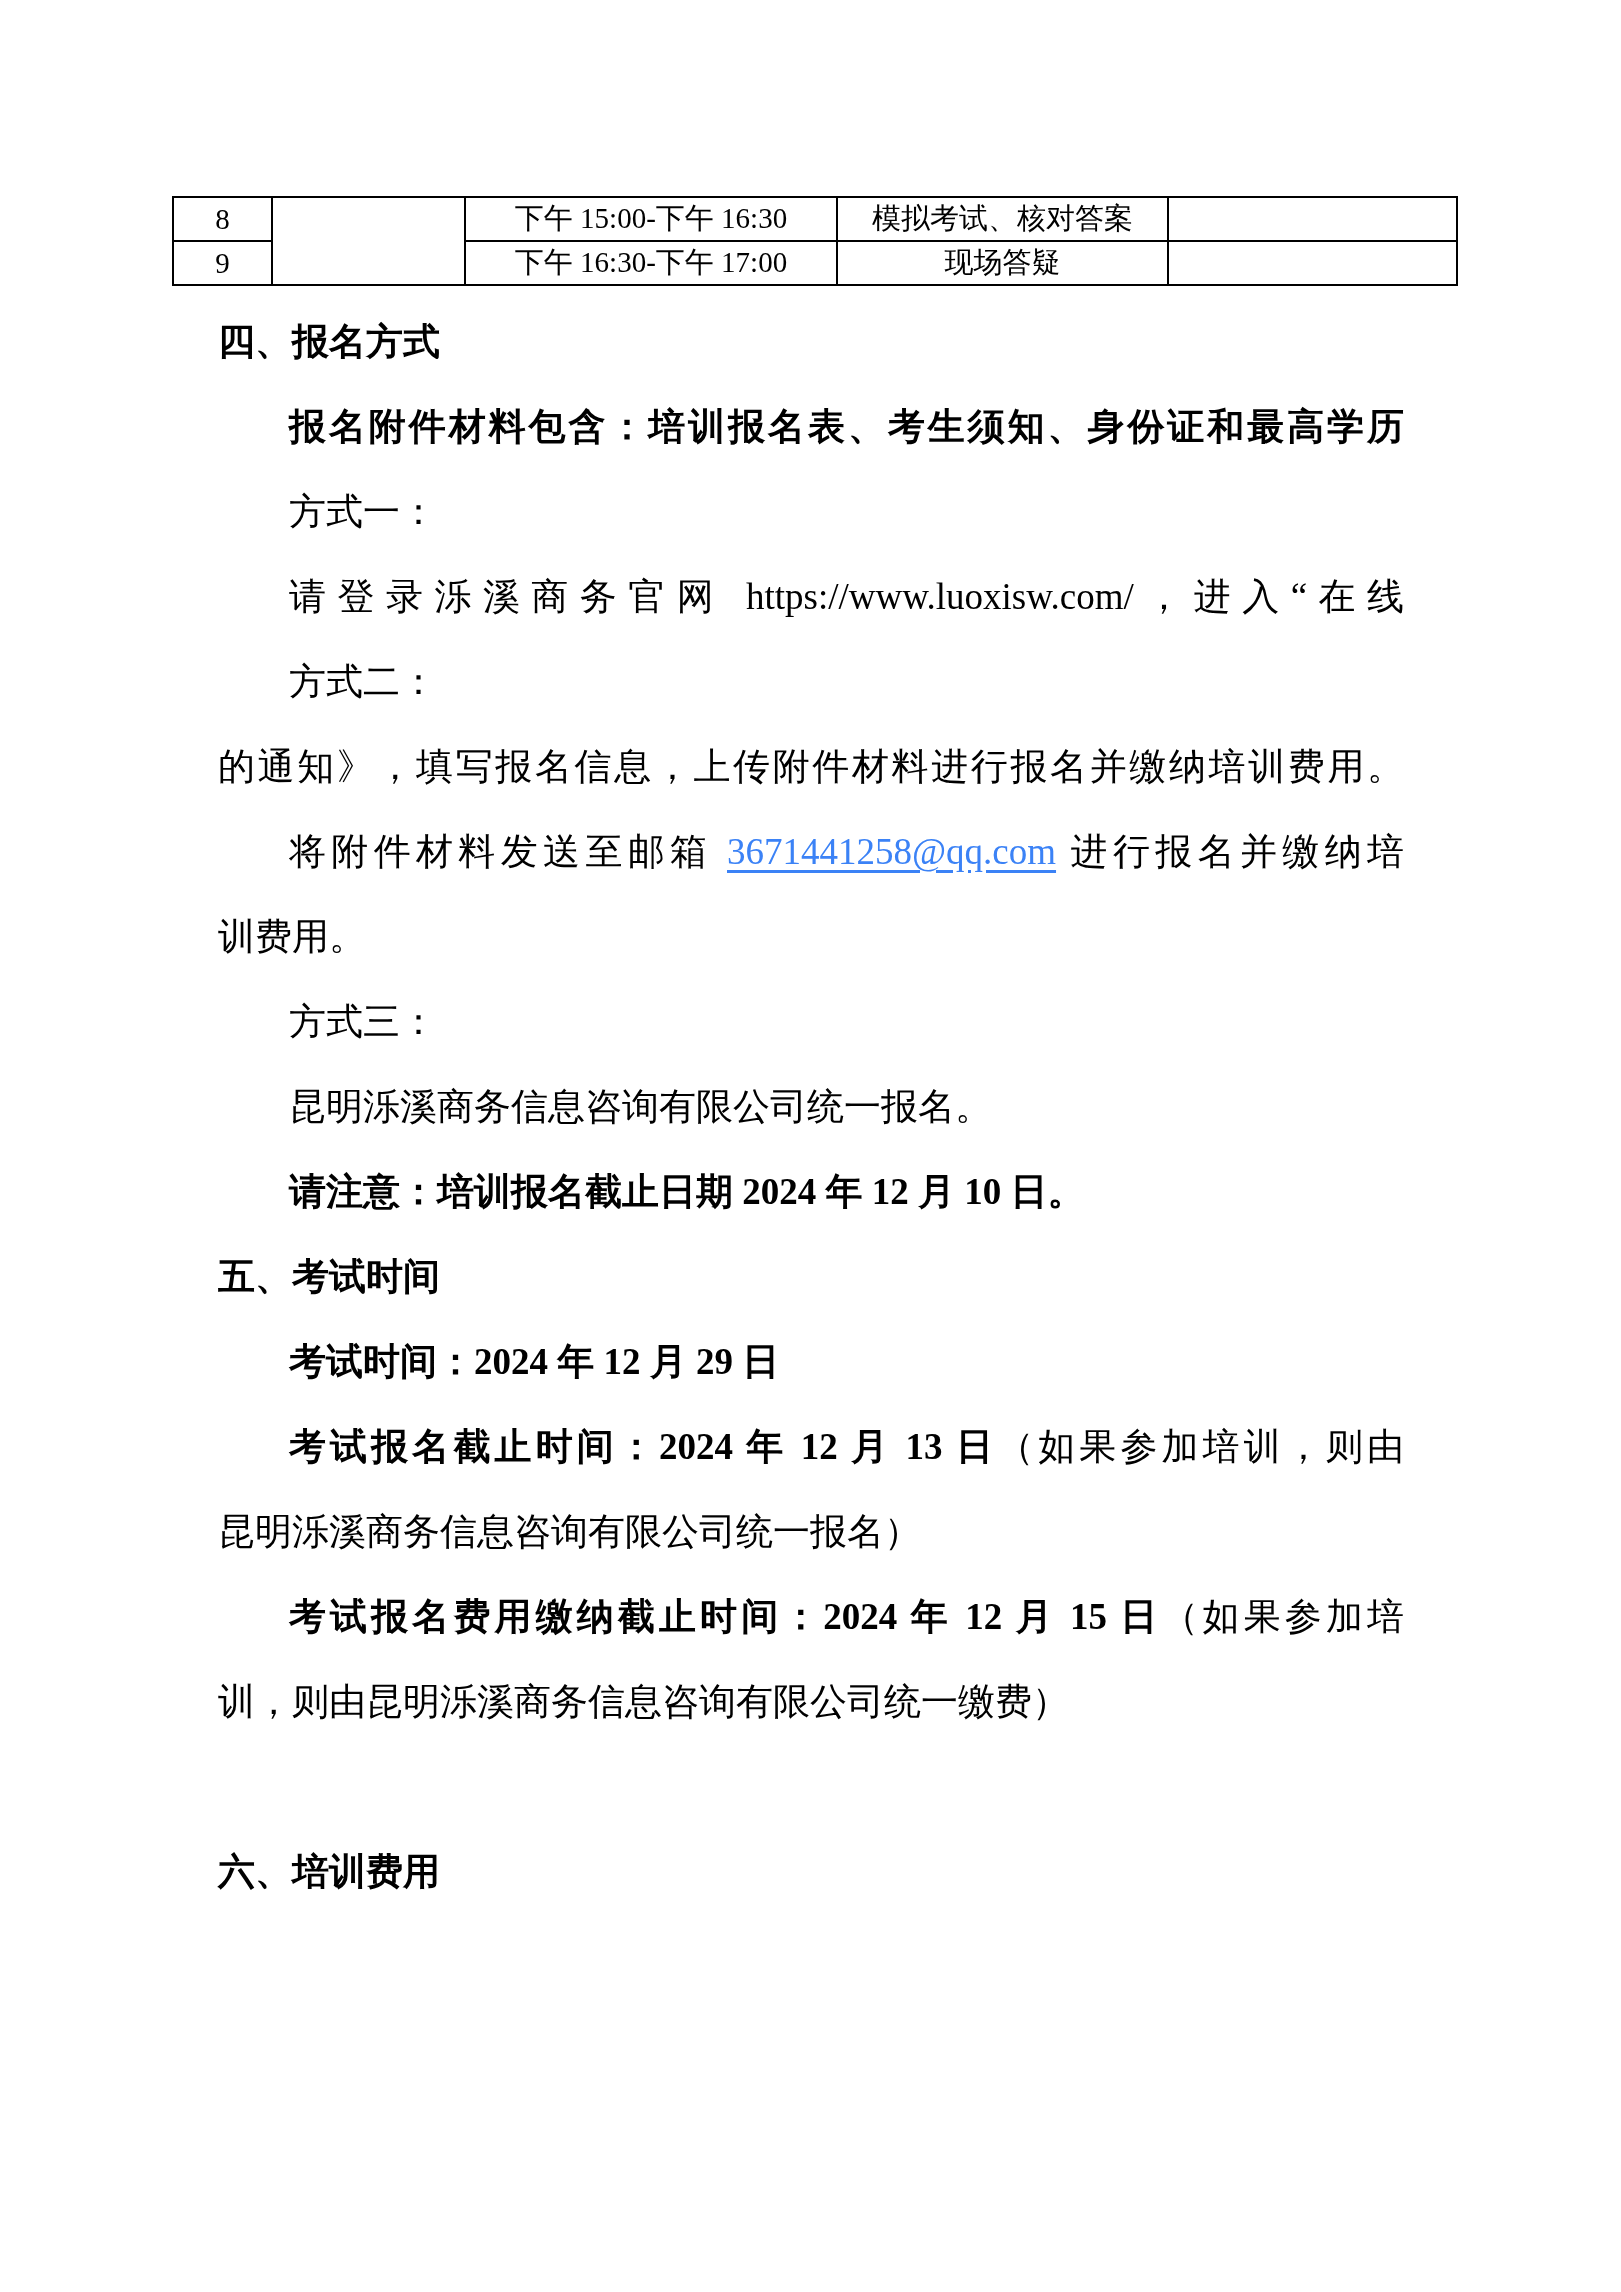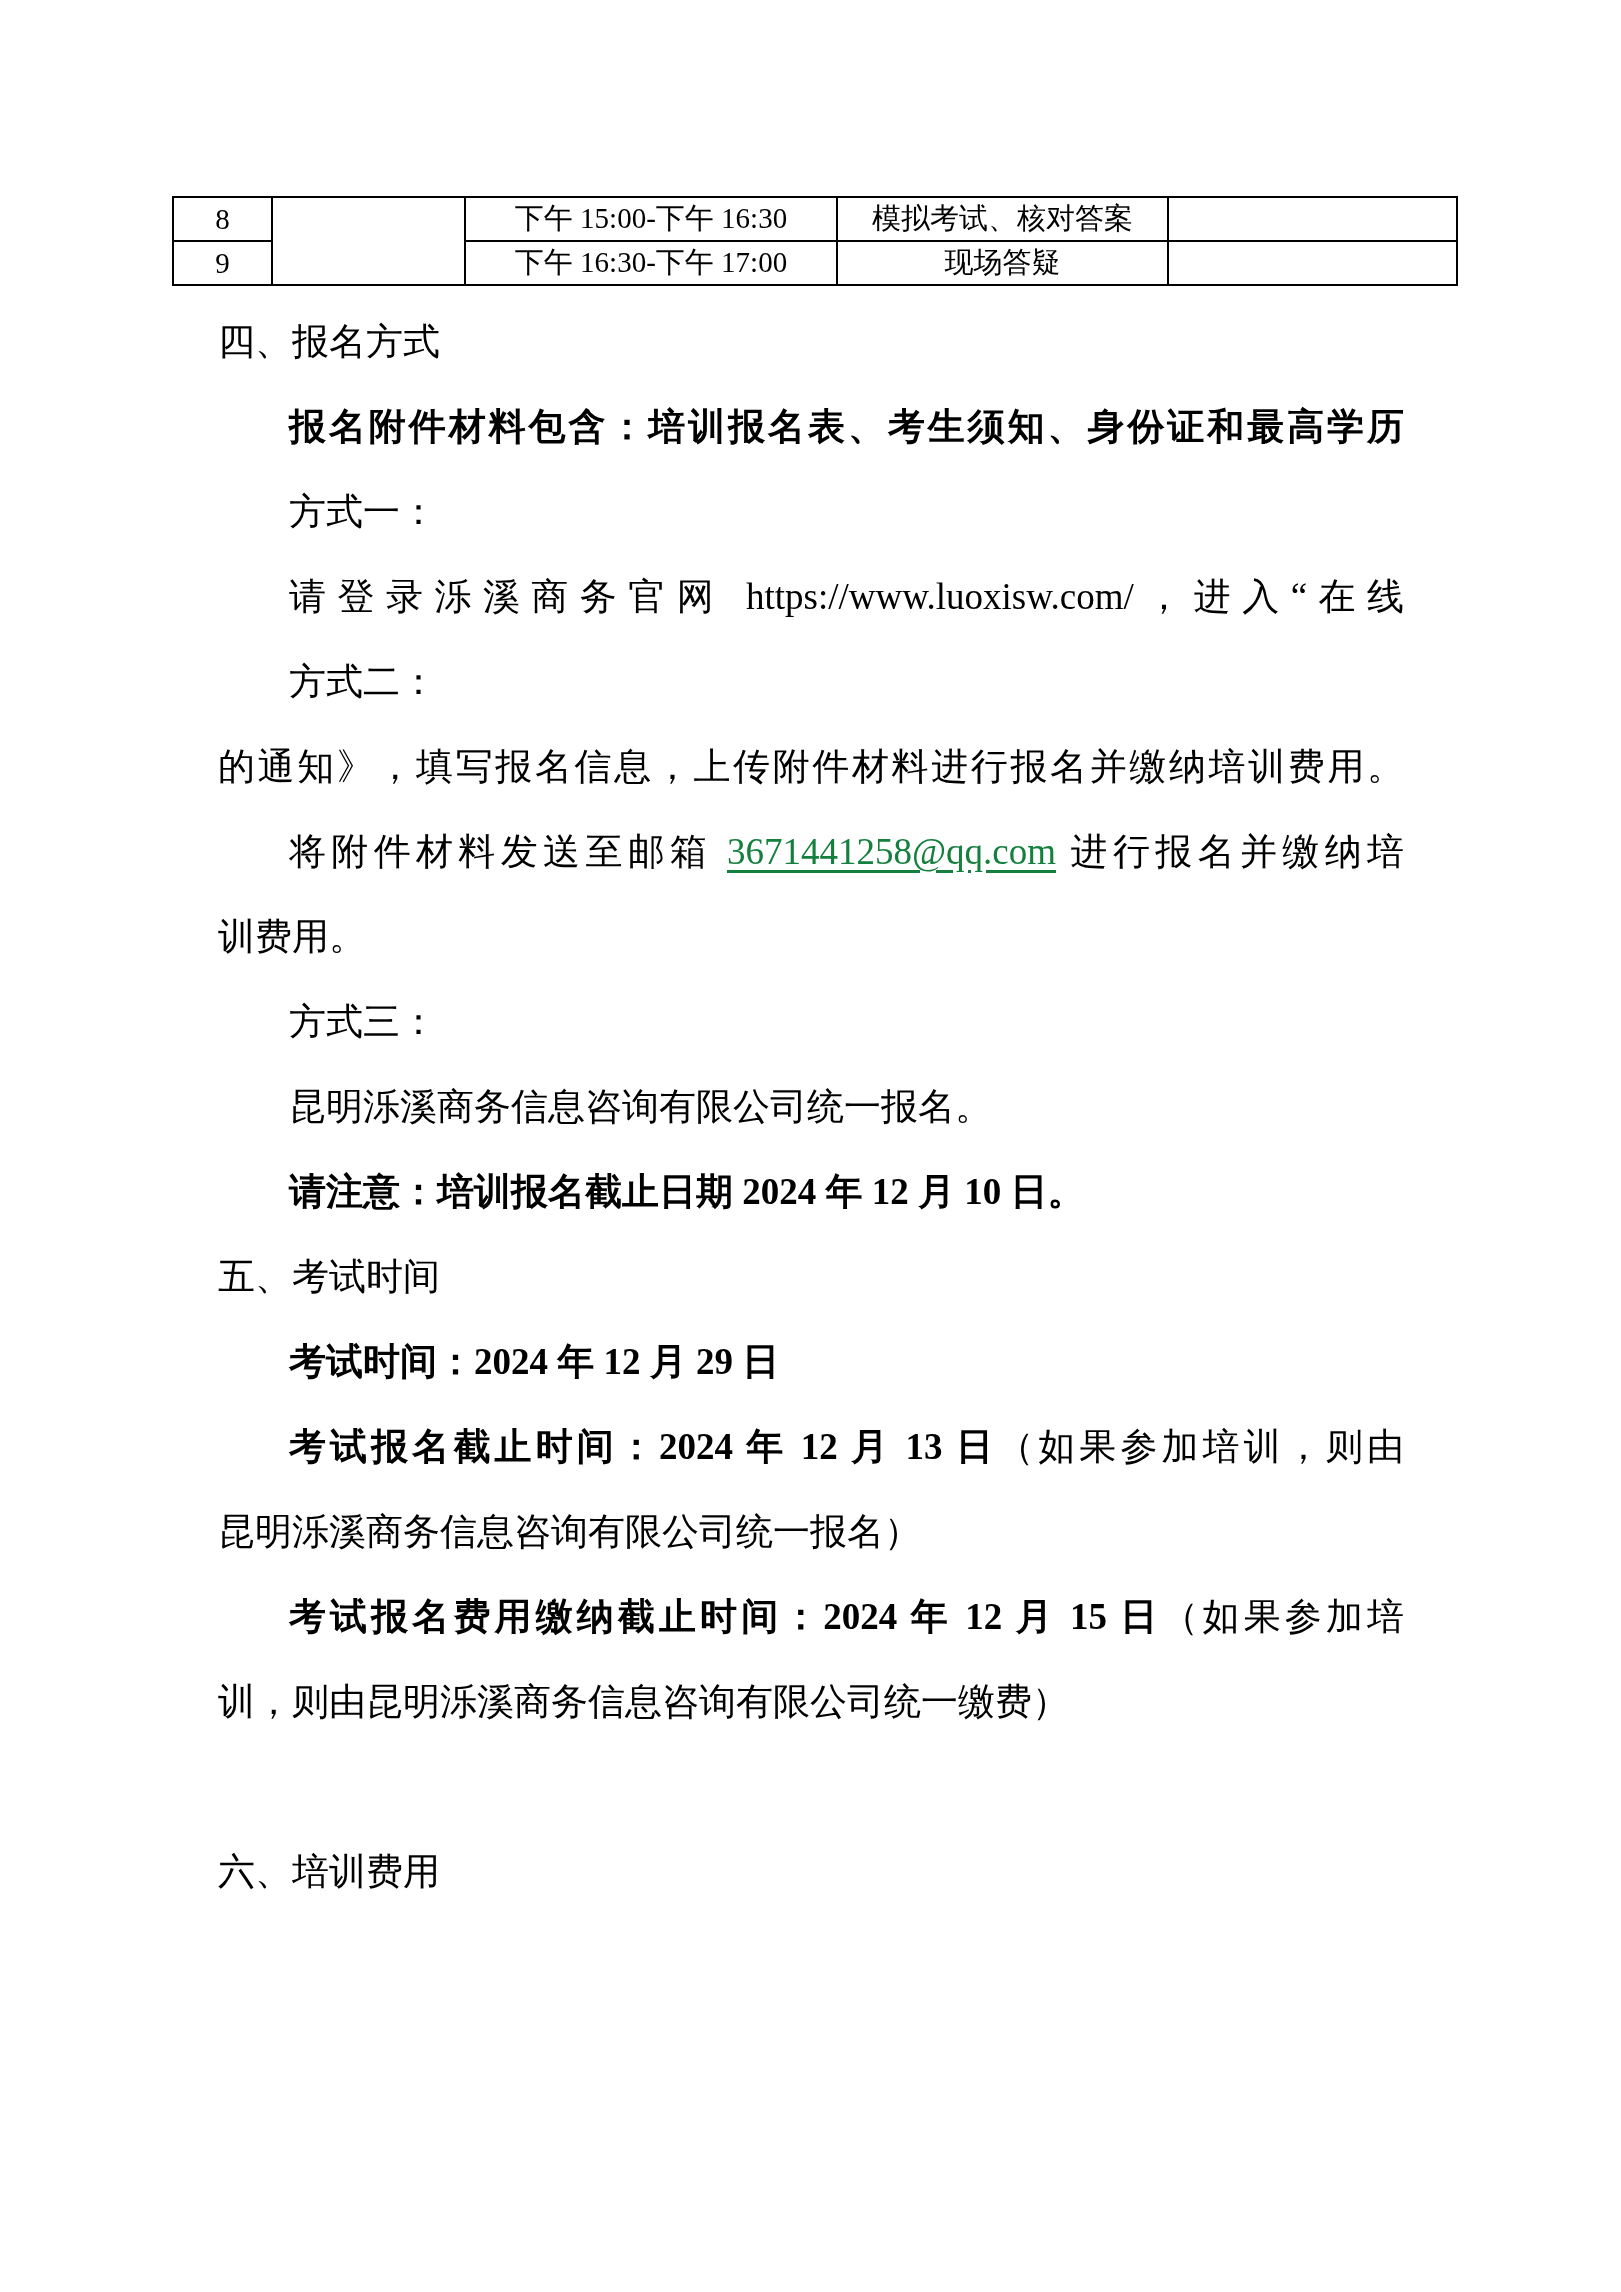--- a/index.html
+++ b/index.html
@@ -41,25 +41,25 @@
     text-align:left;
     white-space:nowrap;
   }
   .just {
     white-space:normal;
     text-align:justify;
     text-align-last:justify;
     text-justify:inter-character;
   }
   .indent { text-indent:71px; }
-  .heading { font-weight:400; }
+  .heading { font-weight:700; }
   .b { font-weight:700; }
   .spacer { height:85px; }
   .email {
-    color:#15803d;
+    color:#3b82f6;
     text-decoration:underline;
     text-underline-offset:5.9px;
     cursor:pointer;
   }
 </style>
 </head>
 <body>
 
 <div class="page">
 

